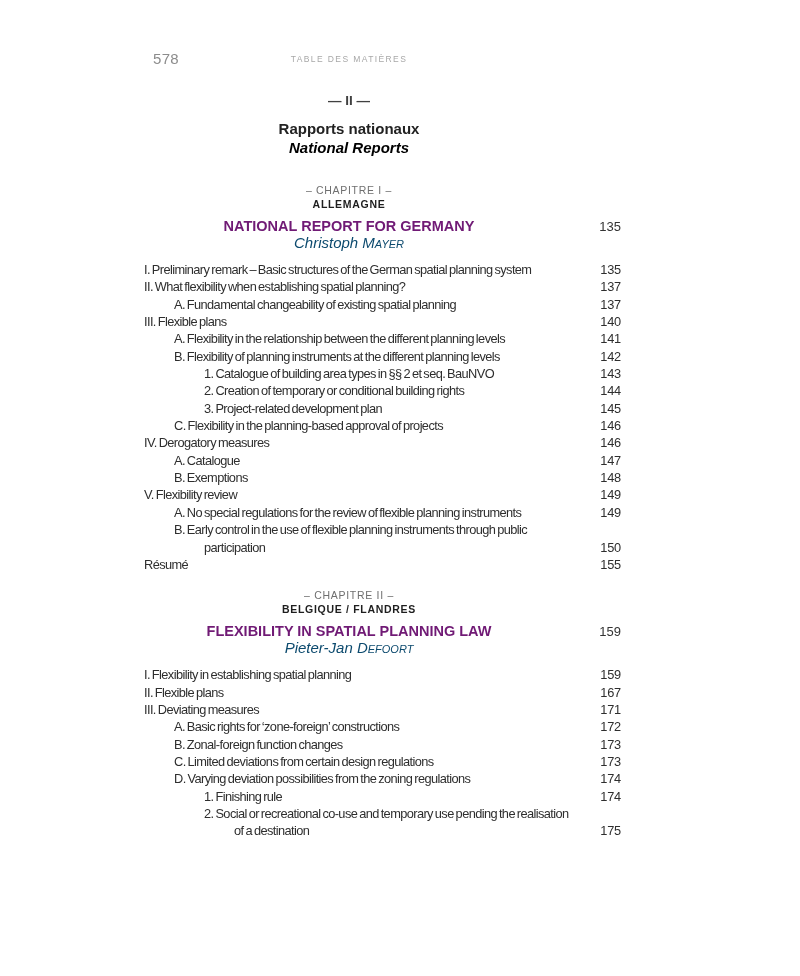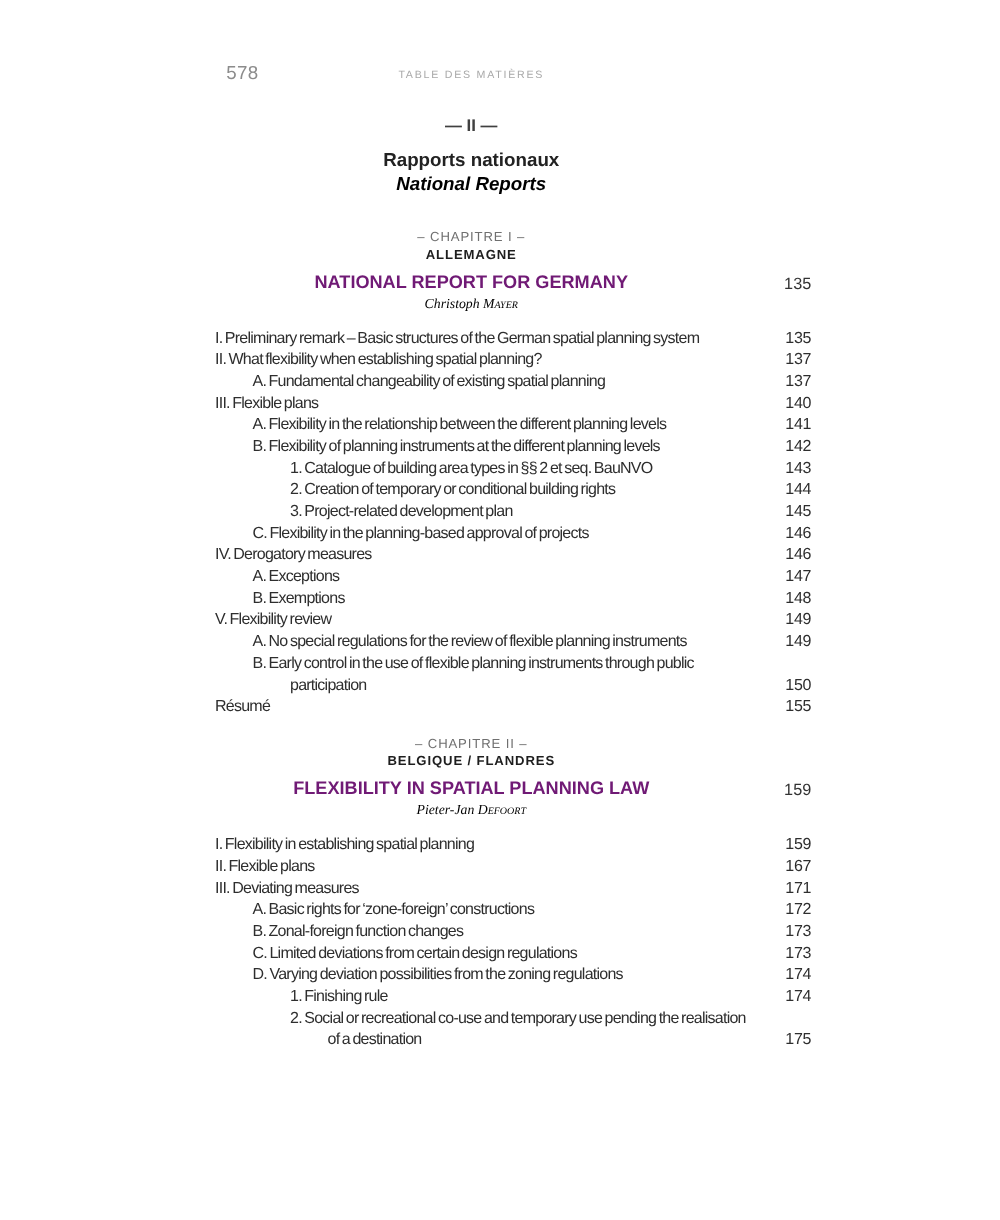--- a/index.html
+++ b/index.html
@@ -4,21 +4,21 @@
 <style>
   html,body { margin:0; padding:0; background:#ffffff; }
   .page {
     position:relative;
     width:800px; height:976px;
     background:#ffffff;
     font-family:"Liberation Sans", sans-serif;
     color:#333333;
     overflow:hidden;
   }
-  .container { position:absolute; left:172px; top:50px; width:477px; }
+  .container { position:absolute; left:144px; top:50px; width:477px; }
 
   
   .toc-header { position:relative; height:18px; }
   .folio {
     position:absolute; left:9px; top:0;
     font-size:15px; color:#8c8c8c; letter-spacing:.3px;
   }
   .running-title {
     margin-right:67px; text-align:center;
     font-size:8.5px; letter-spacing:1.4px; color:#a8a8a8;
@@ -48,21 +48,21 @@
   .chapter-title {
     margin-right:67px; text-align:center;
     font-size:14.5px; font-weight:bold; color:#701a75; line-height:17px;
   }
   .chapter-page {
     position:absolute; right:0; bottom:1px;
     font-size:13px; color:#333;
   }
   .chapter-author {
     margin-right:67px; text-align:center;
-    font-size:11px; font-style:italic; color:#000000; line-height:16px;font-family:Liberation Serif, serif;
+    font-size:15px; font-style:italic; color:#0c4a6e; line-height:16px;
   }
   .chapter-author .family { font-variant:small-caps; }
 
   
   .entries { margin-top:10px; }
   .entry { position:relative; }
   .entry-text {
     display:block;
     font-size:12.8px; color:#2e2e2e;
     line-height:17.35px;
@@ -156,21 +156,21 @@
             <span class="entry-text">C. Flexibility in the planning-based approval of projects</span>
             <span class="entry-page">146</span>
           </div>
 
           <div class="entry ind-0">
             <span class="entry-text">IV. Derogatory measures</span>
             <span class="entry-page">146</span>
           </div>
 
           <div class="entry ind-1">
-            <span class="entry-text">A. Exceptions</span>
+            <span class="entry-text">A. Catalogue</span>
             <span class="entry-page">147</span>
           </div>
 
           <div class="entry ind-1">
             <span class="entry-text">B. Exemptions</span>
             <span class="entry-page">148</span>
           </div>
 
           <div class="entry ind-0">
             <span class="entry-text">V. Flexibility review</span>

